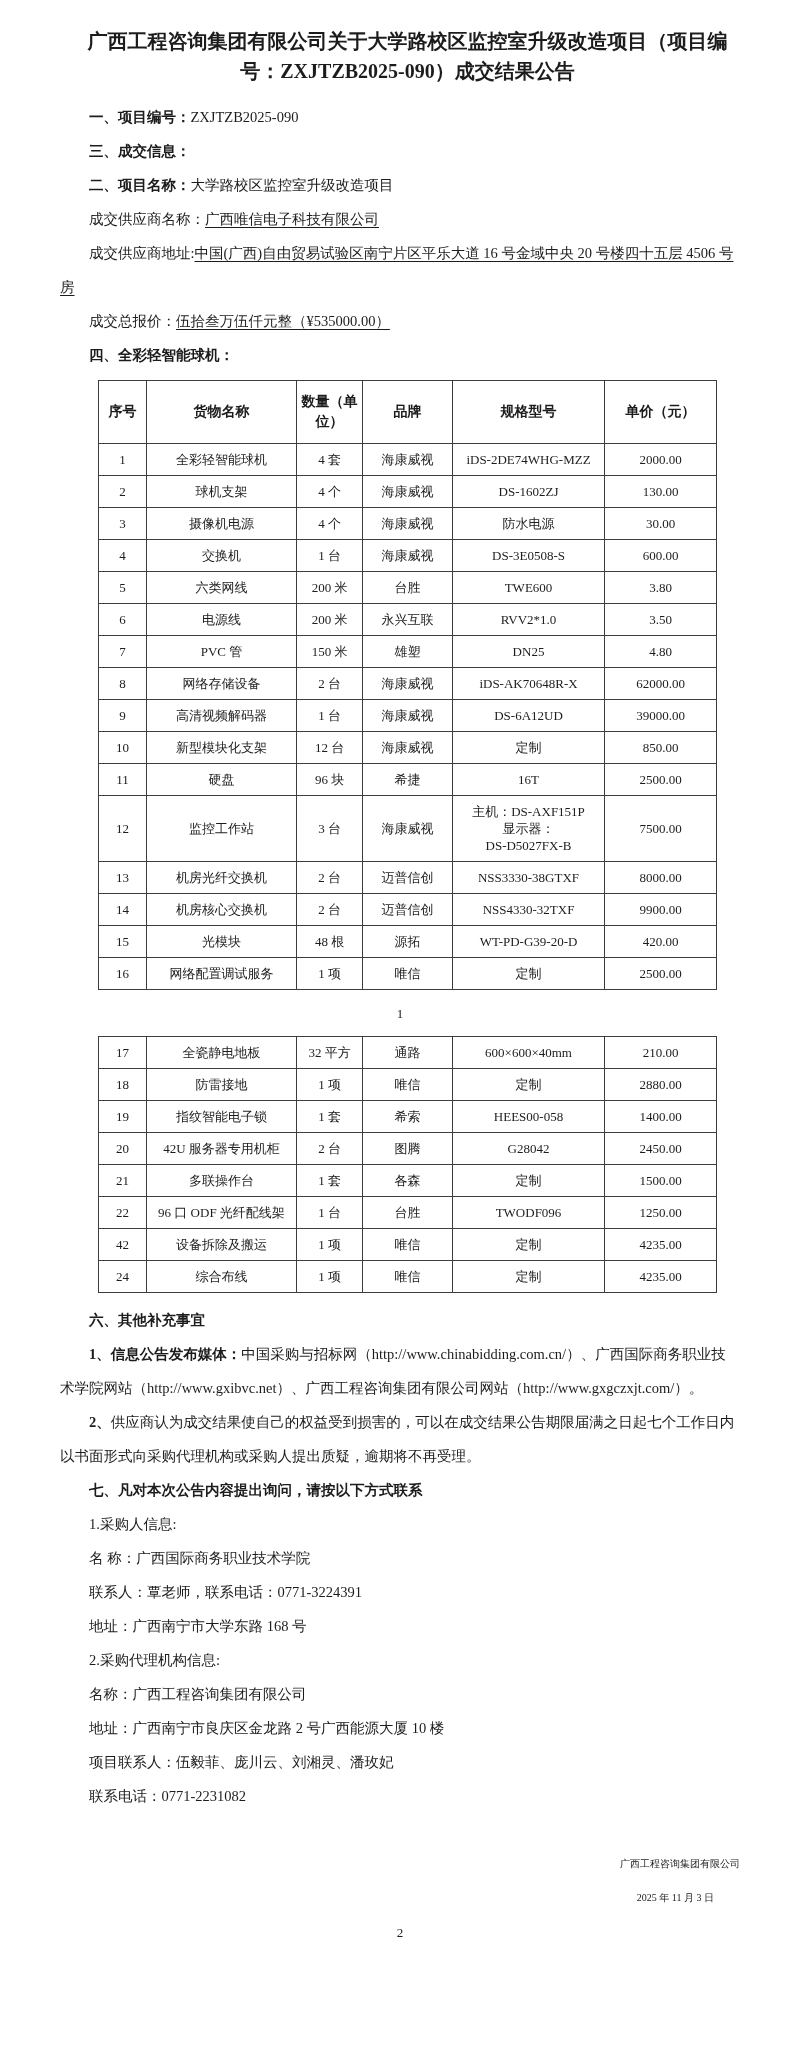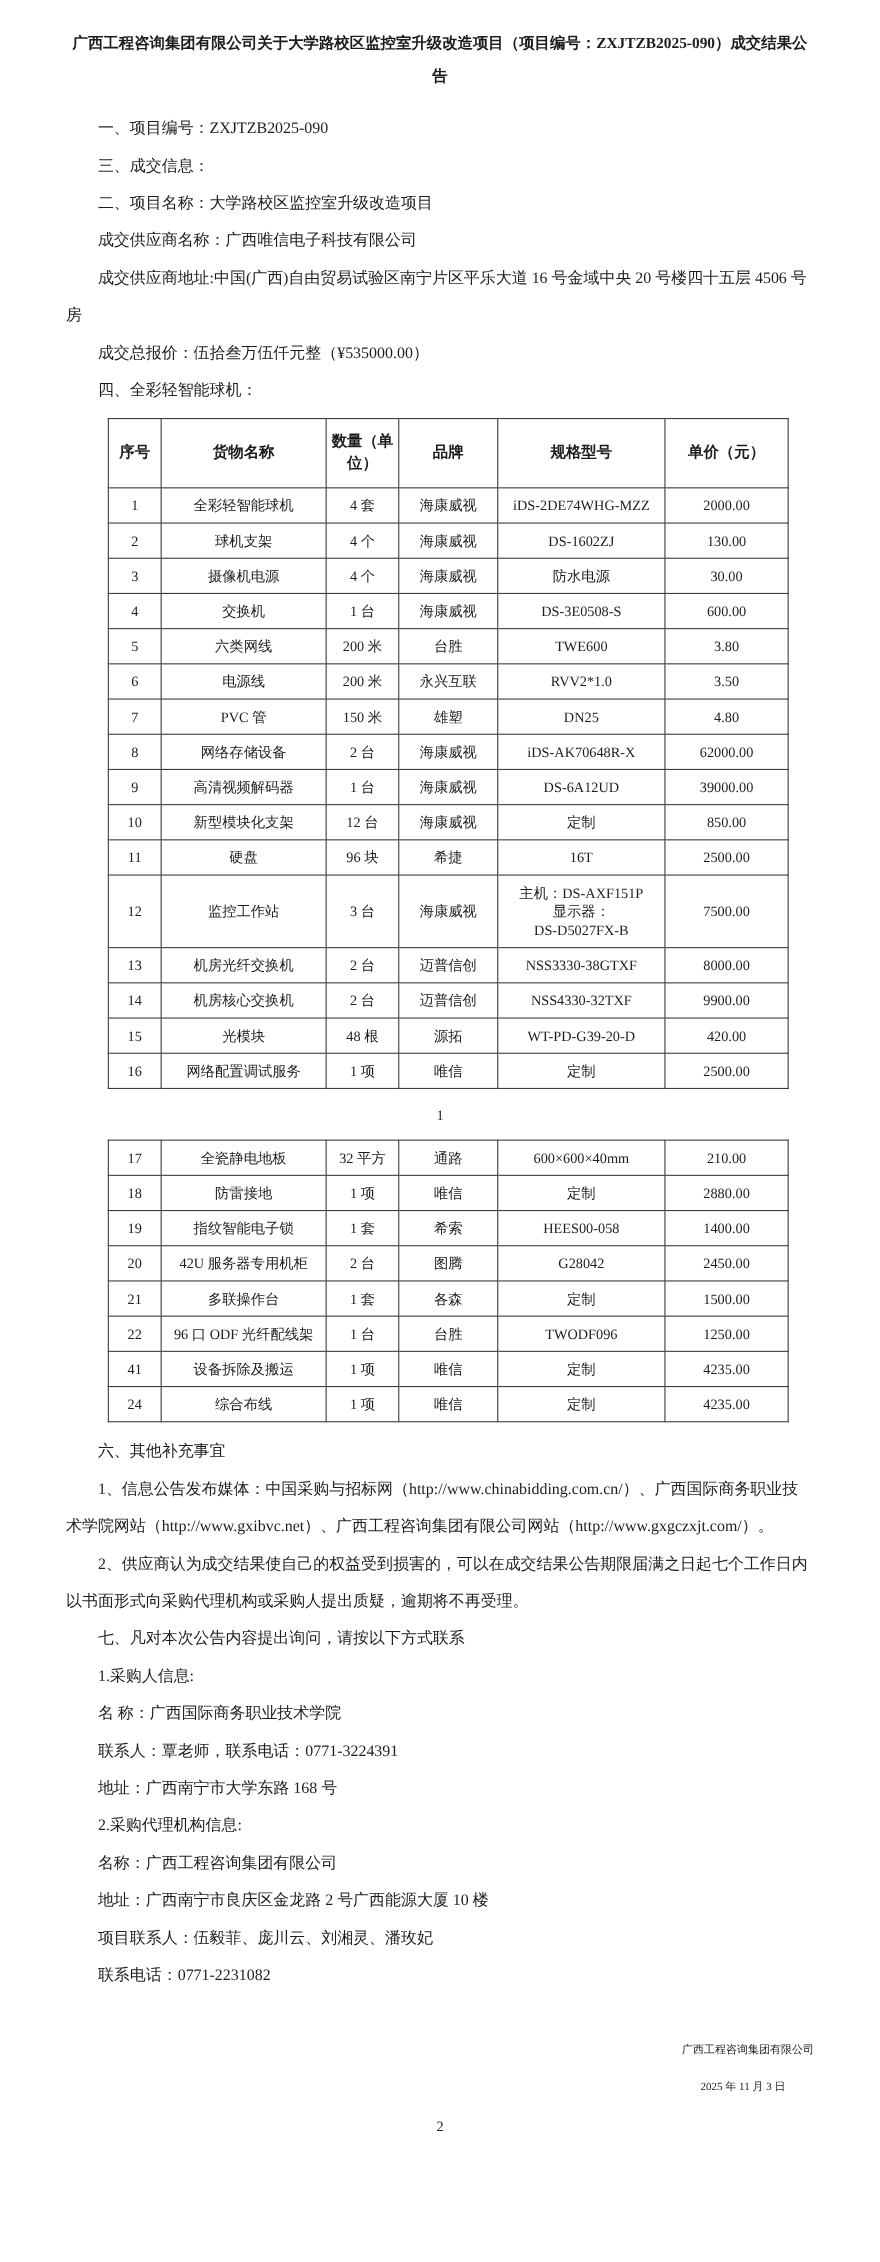--- a/index.html
+++ b/index.html
@@ -3,26 +3,26 @@
 <meta charset="utf-8">
 <style>
   html, body { margin: 0; padding: 0; background: #ffffff; }
   body {
     width: 800px; height: 2056px; overflow: hidden;
     font-family: "Liberation Serif", "DejaVu Serif", serif;
     color: #1c1c1c;
   }
   .page { padding: 26px 60px 0 60px; box-sizing: border-box; }
   .doc-title {
-    font-size: 14px; line-height: 30px; font-weight: bold;
-    text-align: center; margin: 0 0 14px 0;
+    font-size: 20px; line-height: 30px; font-weight: bold;
+    text-align: center; margin: 0 0 14px 15px;
   }
   p.line { font-size: 14.5px; line-height: 34px; margin: 0; text-indent: 2em; }
-  .b { font-weight: normal; }
-  .u { text-underline-offset: 3px; }
+  .b { font-weight: bold; }
+  .u { text-decoration: underline; text-underline-offset: 3px; }
   table {
     border-collapse: collapse; table-layout: fixed; width: 618px;
     margin: 8px 0 0 38px;
   }
   th, td {
     border: 1px solid #3d3d3d; text-align: center; vertical-align: middle;
     overflow: hidden;
   }
   th { font-weight: bold; font-size: 14px; line-height: 20px; padding: 11px 2px; }
   td { font-size: 13px; line-height: 17px; padding: 7px 2px; }
@@ -262,21 +262,21 @@
         </tr>
         <tr>
           <td class="c0">22</td>
           <td class="c1">96 口 ODF 光纤配线架</td>
           <td class="c2">1 台</td>
           <td class="c3">台胜</td>
           <td class="c4">TWODF096</td>
           <td class="c5">1250.00</td>
         </tr>
         <tr>
-          <td class="c0">41</td>
+          <td class="c0">42</td>
           <td class="c1">设备拆除及搬运</td>
           <td class="c2">1 项</td>
           <td class="c3">唯信</td>
           <td class="c4">定制</td>
           <td class="c5">4235.00</td>
         </tr>
         <tr>
           <td class="c0">24</td>
           <td class="c1">综合布线</td>
           <td class="c2">1 项</td>

